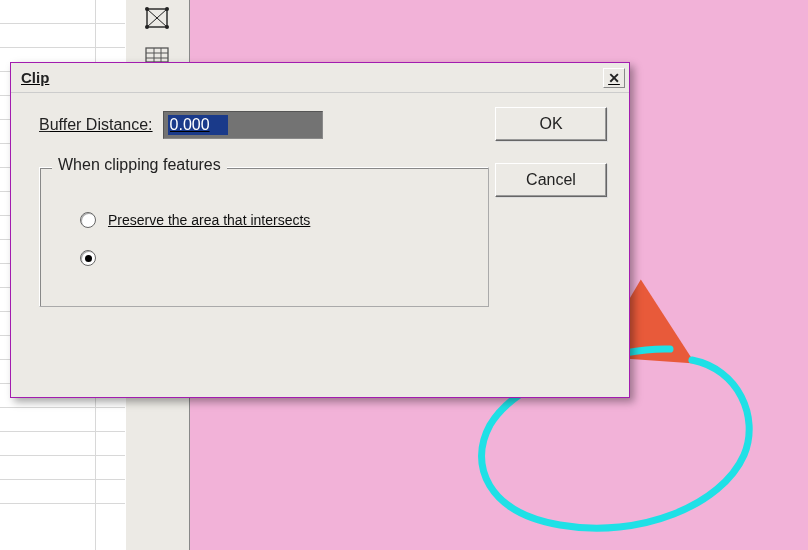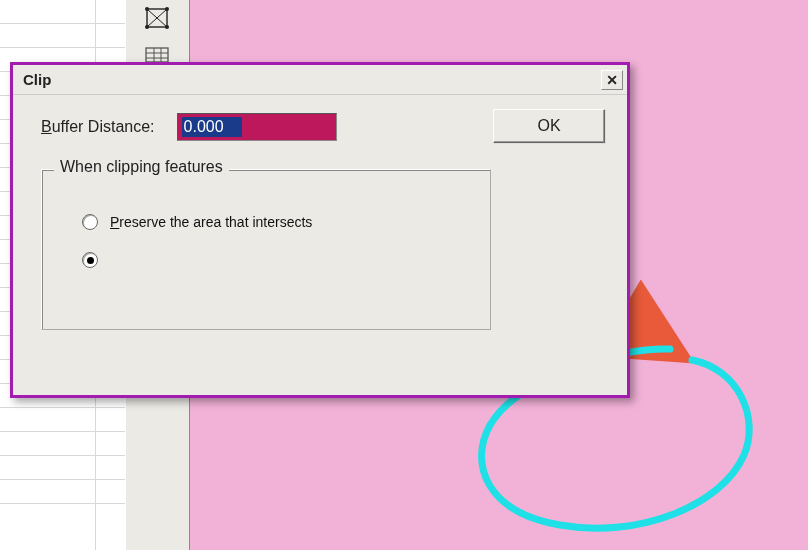--- a/index.html
+++ b/index.html
@@ -70,22 +70,23 @@
       width: 300px; height: 190px;
       pointer-events: none;
     }
 
     
     .dialog {
       position: absolute;
       left: 10px; top: 62px;
       width: 620px; height: 336px;
       background: #eceae5;
-      border: 3px solid #a21caf;
+      border: 1px solid #a21caf;
       box-shadow: 4px 4px 8px rgba(0,0,0,0.35);
+      text-decoration: underline;
     }
 
     .titlebar {
       height: 30px;
       background: #eceae5;
       display: flex;
       align-items: center;
       justify-content: space-between;
       padding: 0 4px 0 10px;
       border-bottom: 1px solid #ccc;
@@ -108,32 +109,32 @@
     }
 
     .dialog-body {
       padding: 18px 22px 18px 28px;
       position: relative;
       height: calc(100% - 30px);
     }
 
     .field-row {
       display: flex; align-items: center;
-      gap: 22px;
+      gap: 10px;
       margin-bottom: 28px;
     }
     .field-row label {
       font-size: 16px;
       color: #222;
     }
     .field-row label .ul { text-decoration: underline; }
 
     .num-input-wrap {
       width: 160px; height: 28px;
-      background: #be185d;
+      background: #737373;
       border: 1px solid #8a8a8a;
       border-top-color: #555;
       border-left-color: #555;
       display:flex; align-items:center;
       padding: 0 4px;
     }
     .num-input {
       border: 0; outline: 0;
       font-size: 16px; font-family: inherit;
       width: 60px;
@@ -163,21 +164,21 @@
     }
 
     
     .groupbox {
       position: relative;
       border: 1px solid #aaa;
       border-top-color: #fff;
       border-left-color: #fff;
       box-shadow: inset 1px 1px 0 #888;
       width: 450px;
-      height: 161px;
+      height: 140px;
       margin-top: 8px;
       padding: 26px 18px 10px 28px;
     }
     .groupbox-legend {
       position: absolute;
       top: -12px; left: 12px;
       background: #eceae5;
       padding: 0 6px;
       font-size: 16px;
       color: #222;
@@ -294,15 +295,18 @@
         <div class="radio selected">
             <div class="dot"></div>
           </div>
       </div>
     </div>
 
     <div class="btn-col">
       <div class="win-btn">
           <span>OK</span>
         </div>
+      <div class="win-btn">
+          <span>Cancel</span>
+        </div>
     </div>
   </div>
 </div>
 
 </body></html>

